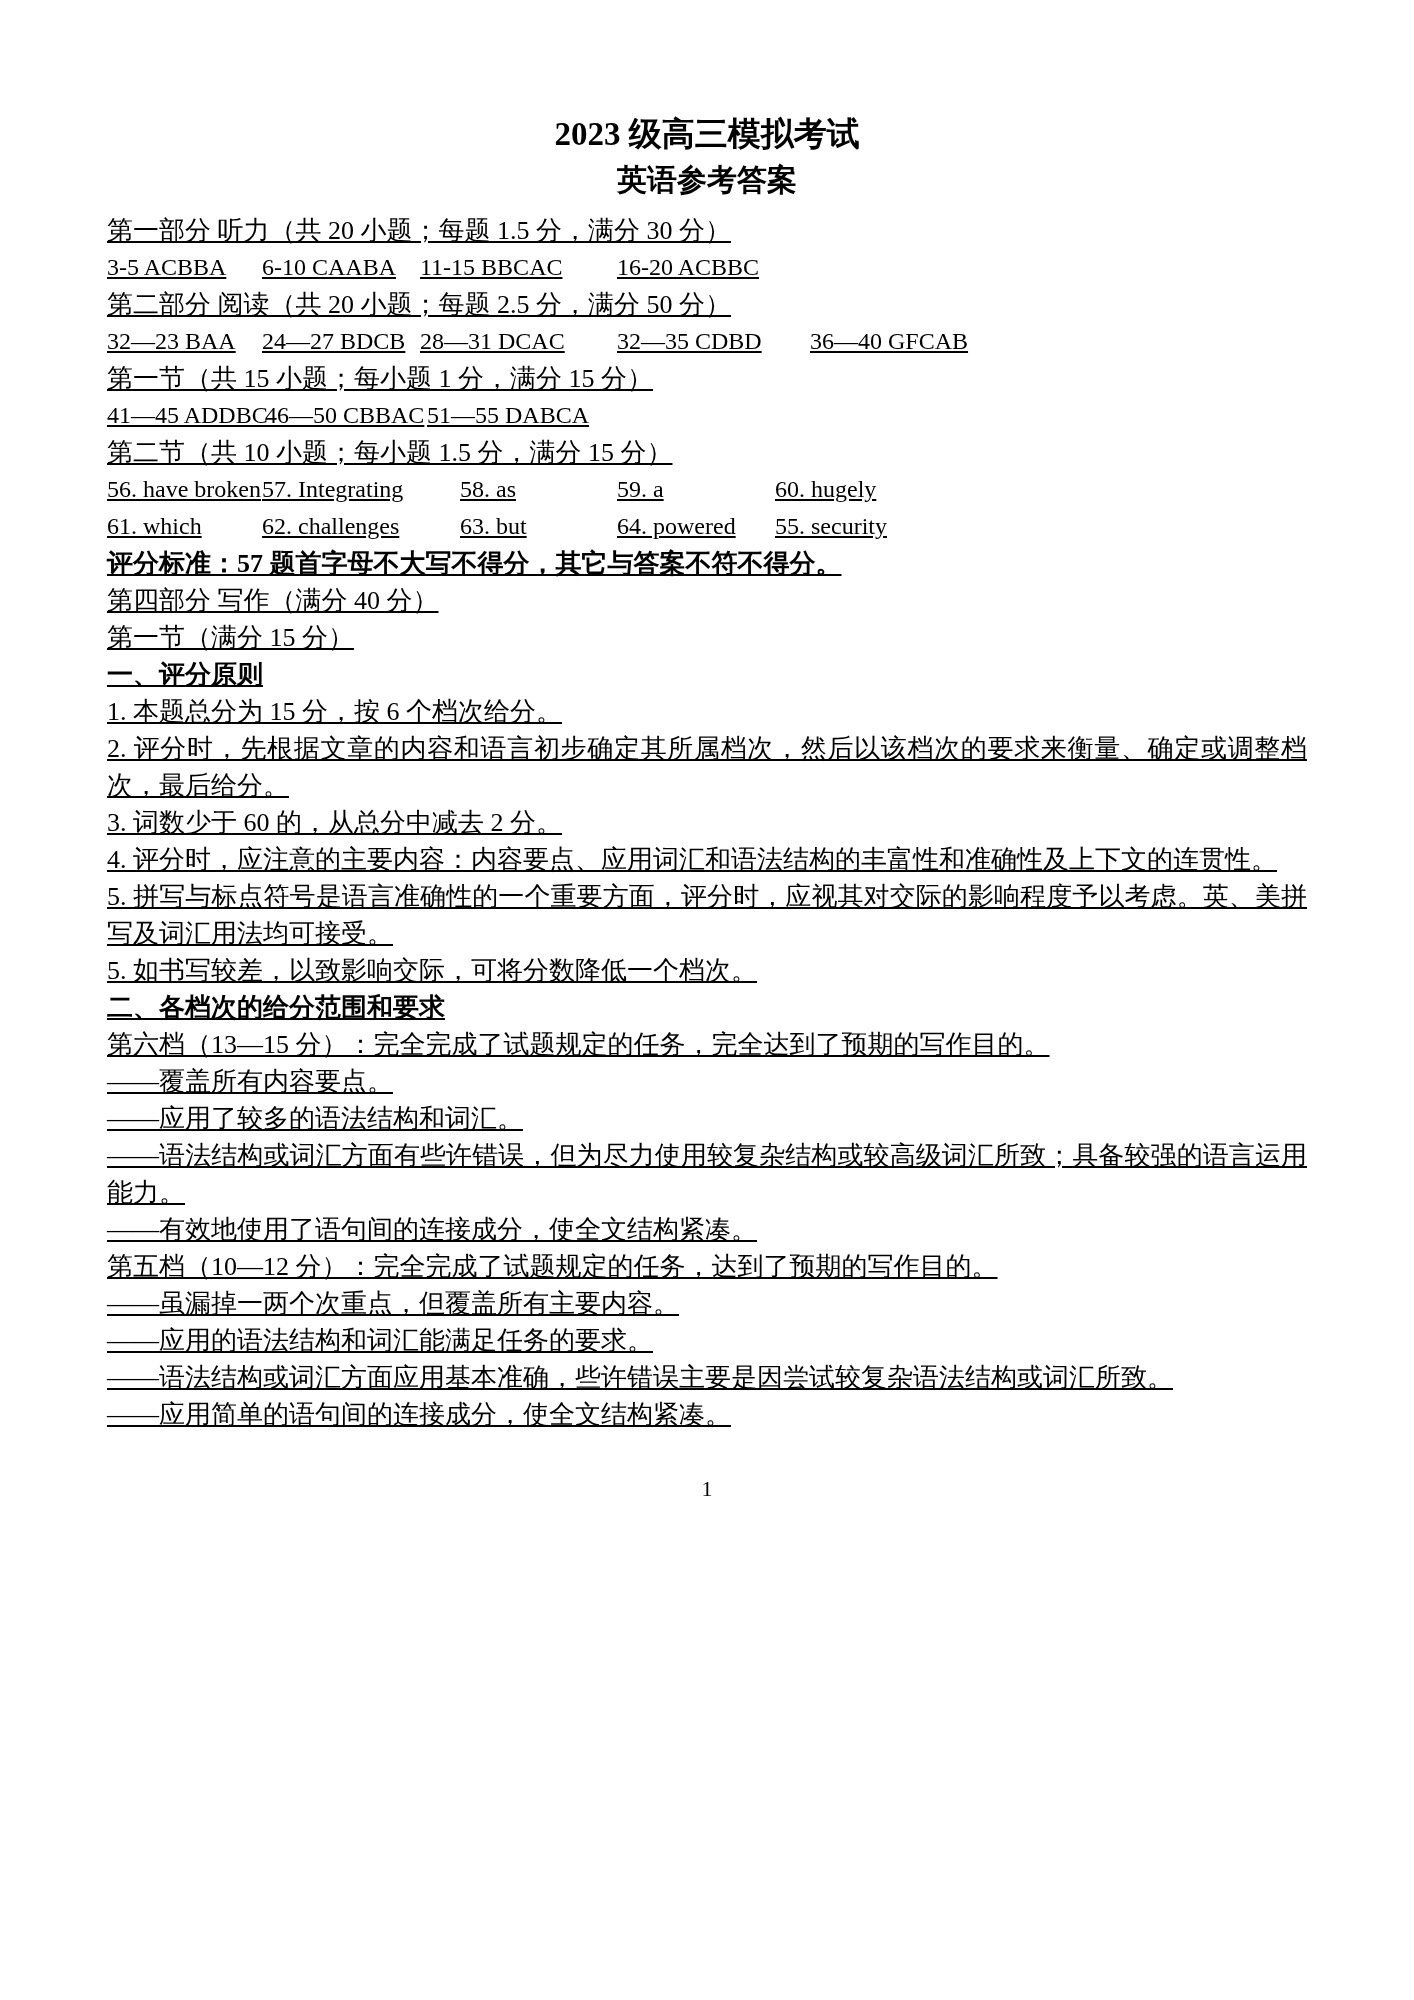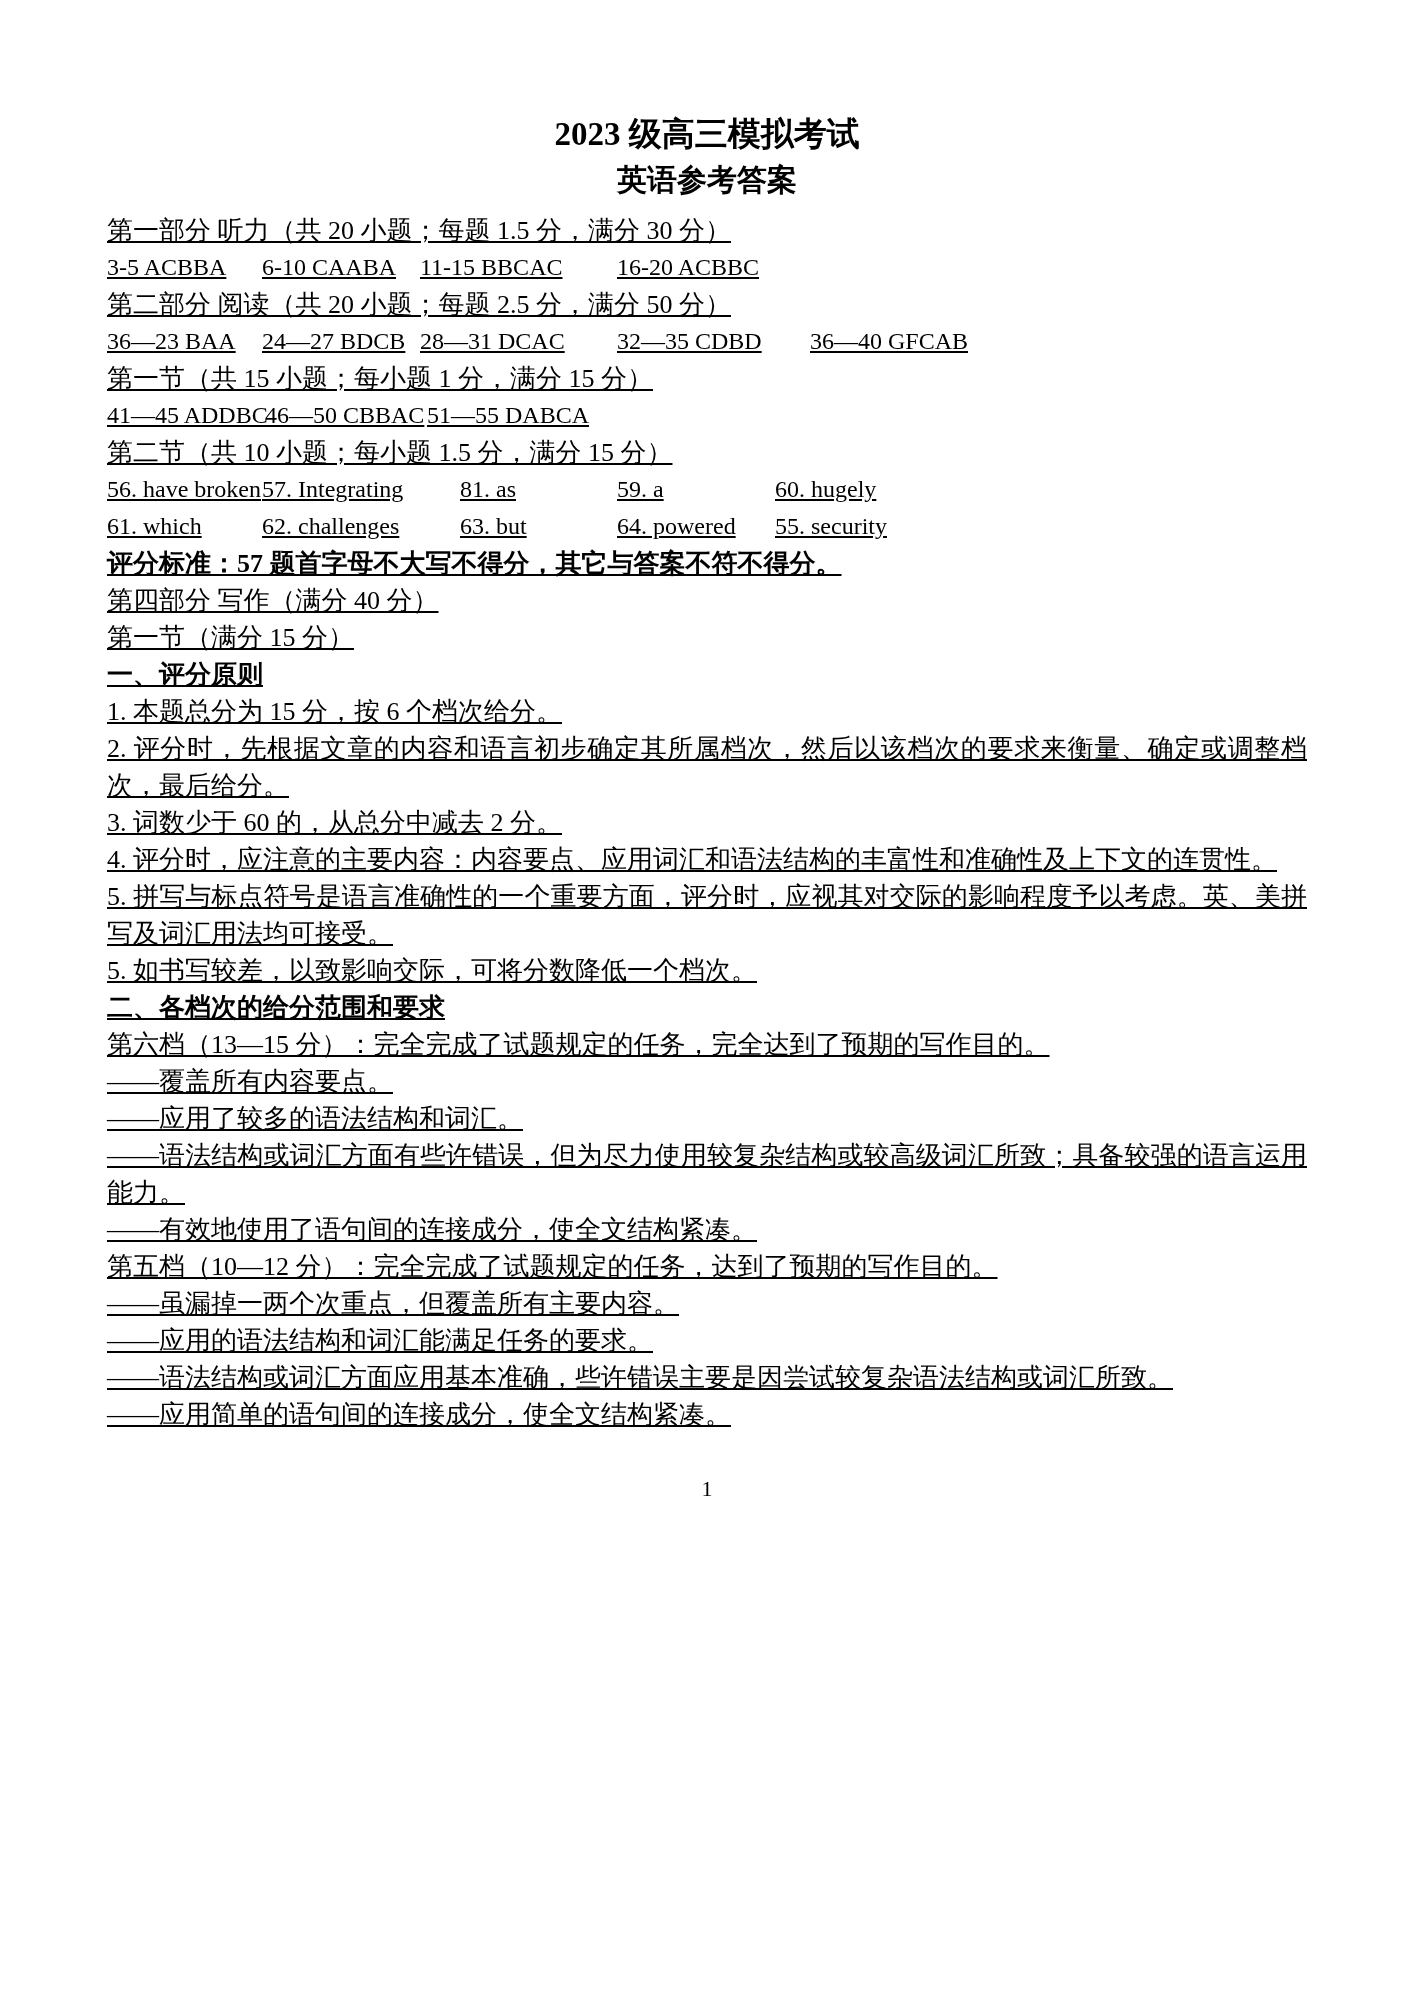--- a/index.html
+++ b/index.html
@@ -73,42 +73,42 @@
       <div class="row row-listening">
         <span class="cell">3-5 ACBBA</span>
         <span class="cell">6-10 CAABA</span>
         <span class="cell">11-15 BBCAC</span>
         <span class="cell">16-20 ACBBC</span>
       </div>
 
       <p>第二部分  阅读（共 20 小题；每题 2.5 分，满分 50 分）</p>
 
       <div class="row row-reading">
-        <span class="cell">36—23 BAA</span>
+        <span class="cell">32—23 BAA</span>
         <span class="cell">24—27 BDCB</span>
         <span class="cell">28—31 DCAC</span>
         <span class="cell">32—35 CDBD</span>
         <span class="cell">36—40 GFCAB</span>
       </div>
 
 
       <p>第一节（共 15 小题；每小题 1 分，满分 15 分）</p>
 
       <div class="row row-s1">
         <span class="cell">41—45 ADDBC</span>
         <span class="cell">46—50 CBBAC</span>
         <span class="cell">51—55 DABCA</span>
       </div>
 
       <p>第二节（共 10 小题；每小题 1.5 分，满分 15 分）</p>
 
       <div class="row row-s2">
         <span class="cell">56. have broken</span>
         <span class="cell">57. Integrating</span>
-        <span class="cell">81. as</span>
+        <span class="cell">58. as</span>
         <span class="cell">59. a</span>
         <span class="cell">60. hugely</span>
       </div>
 
       <div class="row row-s2">
         <span class="cell">61. which</span>
         <span class="cell">62. challenges</span>
         <span class="cell">63. but</span>
         <span class="cell">64. powered</span>
         <span class="cell">55. security</span>

